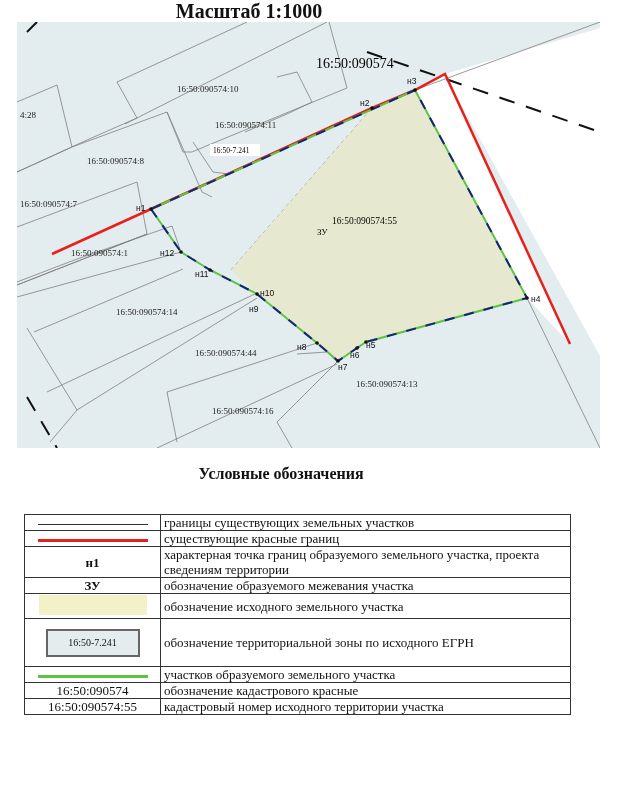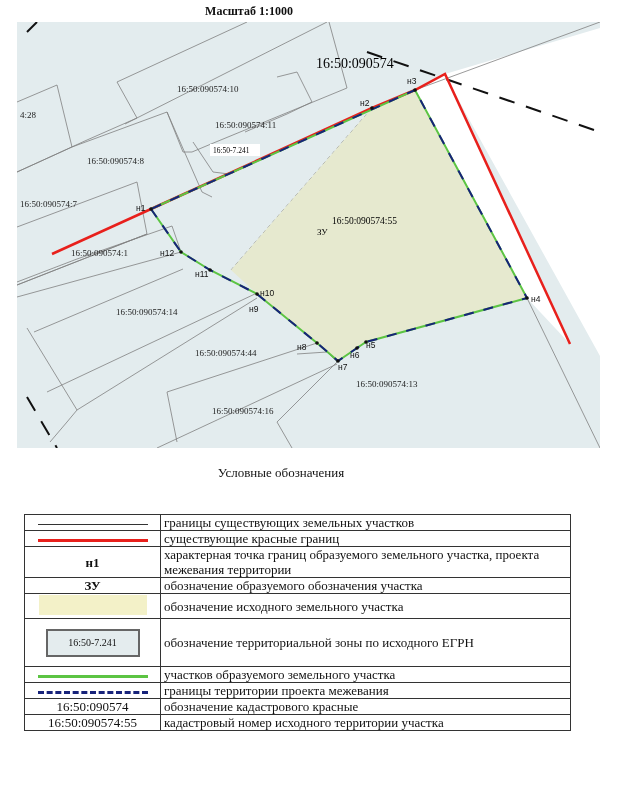--- a/index.html
+++ b/index.html
@@ -1,20 +1,20 @@
 <!DOCTYPE html>
 <html><head>
 <meta charset="utf-8">
 <style>
   html, body { margin: 0; padding: 0; background: #ffffff; }
   body { width: 618px; height: 804px; position: relative; overflow: hidden; font-family: "Liberation Serif", serif; color: #111; }
-  .title { position: absolute; top: 0; left: 0; width: 498px; text-align: center; font-weight: bold; font-size: 12px; line-height: 22px; }
+  .title { position: absolute; top: 0; left: 0; width: 498px; text-align: center; font-weight: bold; font-size: 20px; line-height: 22px; }
   .map { position: absolute; left: 17px; top: 22px; width: 583px; height: 426px; }
   .map svg { display: block; }
-  .legend-title { position: absolute; top: 465px; left: 0; width: 562px; text-align: center; font-weight: normal; font-size: 13px; }
+  .legend-title { position: absolute; top: 465px; left: 0; width: 562px; text-align: center; font-weight: bold; font-size: 16px; }
   table.legend { position: absolute; left: 24px; top: 514px; width: 547px; border-collapse: collapse; font-size: 13px; border-radius: 14px; }
   table.legend td { border: 1px solid #333; padding: 0 3px; vertical-align: middle; line-height: 15px; }
   table.legend td.sym { width: 135px; text-align: center; padding: 0; }
   .sym-line { display: inline-block; width: 110px; vertical-align: middle; }
   .zone-box { display: inline-block; width: 90px; height: 24px; border: 2px solid #666; background: #e4ecee; font-size: 10px; line-height: 24px; }
   .fill-box { display: inline-block; width: 108px; height: 20px; background: #f3f1c8; }
   .bold { font-weight: bold; }
 </style>
 </head>
 <body>
@@ -126,43 +126,39 @@
       <tr>
     <td class="sym"><span class="sym-line" style="border-top:1px solid #333;"></span></td>
     <td>границы существующих земельных участков</td>
   </tr>
   <tr>
     <td class="sym"><span class="sym-line" style="border-top:3px solid #e8201c;"></span></td>
     <td>существующие красные границ</td>
   </tr>
   <tr>
     <td class="sym bold">н1</td>
-    <td>характерная точка границ образуемого земельного участка, проекта межевания территории</td>
+    <td>характерная точка границ образуемого земельного участка, проекта сведениям территории</td>
   </tr>
   <tr>
     <td class="sym bold">ЗУ</td>
-    <td>обозначение образуемого обозначения участка</td>
+    <td>обозначение образуемого межевания участка</td>
   </tr>
   <tr style="height:25px;margin-top:20px;">
     <td class="sym"><span class="fill-box"></span></td>
     <td>обозначение исходного земельного участка</td>
   </tr>
   <tr style="height:48px;">
     <td class="sym"><span class="zone-box">16:50-7.241</span></td>
     <td>обозначение территориальной зоны по исходного ЕГРН</td>
   </tr>
   <tr>
     <td class="sym"><span class="sym-line" style="border-top:3px solid #5cc443;"></span></td>
     <td>участков образуемого земельного участка</td>
   </tr>
   <tr>
-    <td class="sym"><span class="sym-line" style="border-top:3px dashed #17237a;"></span></td>
-    <td>границы территории проекта межевания</td>
-  </tr>
-  <tr>
     <td class="sym">16:50:090574</td>
     <td>обозначение кадастрового красные</td>
   </tr>
   <tr>
     <td class="sym">16:50:090574:55</td>
     <td>кадастровый номер исходного территории участка</td>
   </tr>
 </tbody>
   </table>
 

